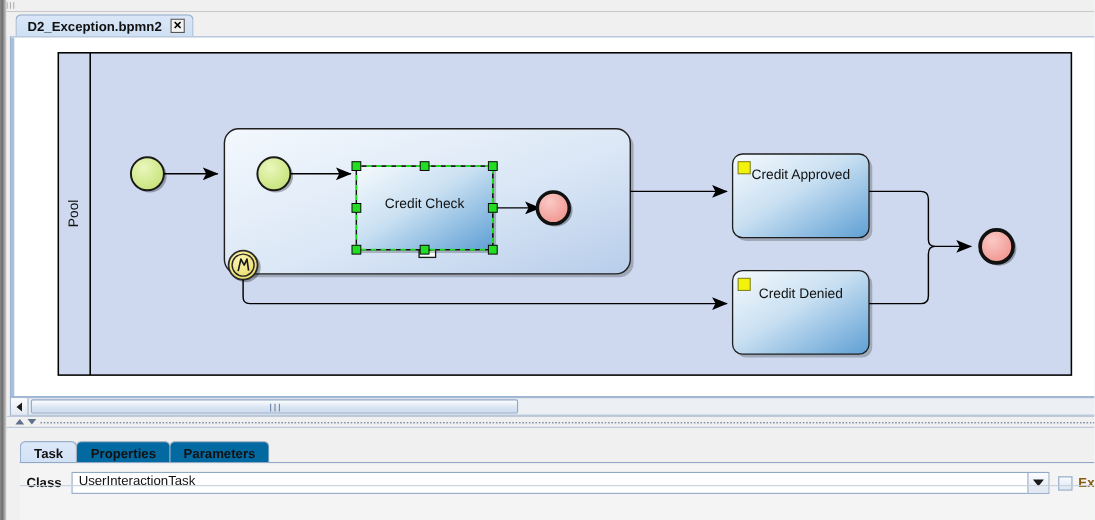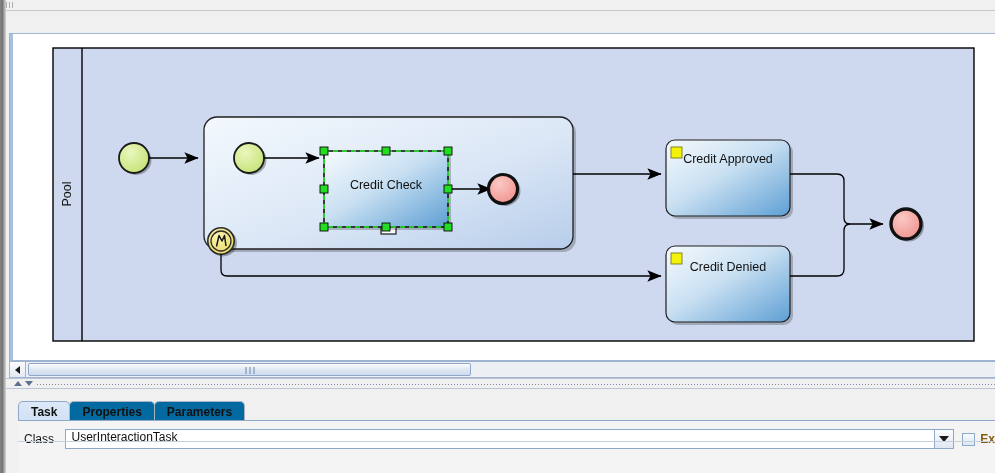--- a/index.html
+++ b/index.html
@@ -239,21 +239,21 @@
     left: 0; top: 8px;
     width: 977px; height: 20px;
     display: flex;
     align-items: center;
   }
   .field-label {
     width: 48px;
     padding-left: 6px;
     box-sizing: border-box;
     font-size: 12px;
-    font-weight: normal;
+    font-weight: bold;
     color: #111;
   }
   .combo {
     position: relative;
     width: 900px; height: 20px;
     background: #ffffff;
     border: 1px solid #8fa8c8;
     box-sizing: border-box;
     display: flex;
     align-items: flex-start;
@@ -311,20 +311,26 @@
   <div class="top-strip">
     <div class="drag-handle">
       <i style="left:0"></i>
         <i style="left:3px"></i>
         <i style="left:6px"></i>
         <i style="left:9px"></i>
     </div>
   </div>
   <div class="win-left-edge"></div>
 
+  <div class="tabbar">
+    <div class="editor-tab">
+      <span class="title">D2_Exception.bpmn2</span>
+      <span class="tab-close">✕</span>
+    </div>
+  </div>
 
   <div class="canvas-frame">
     <div class="edge-l"></div>
 
     <svg class="diagram" viewBox="0 0 986 328" width="986" height="328">
       <defs>
         <linearGradient id="gTask" x1="0" y1="0" x2="1" y2="1">
           <stop offset="0%" stop-color="#f6fafd"></stop>
           <stop offset="45%" stop-color="#c9e0f2"></stop>
           <stop offset="100%" stop-color="#5e9fd4"></stop>

